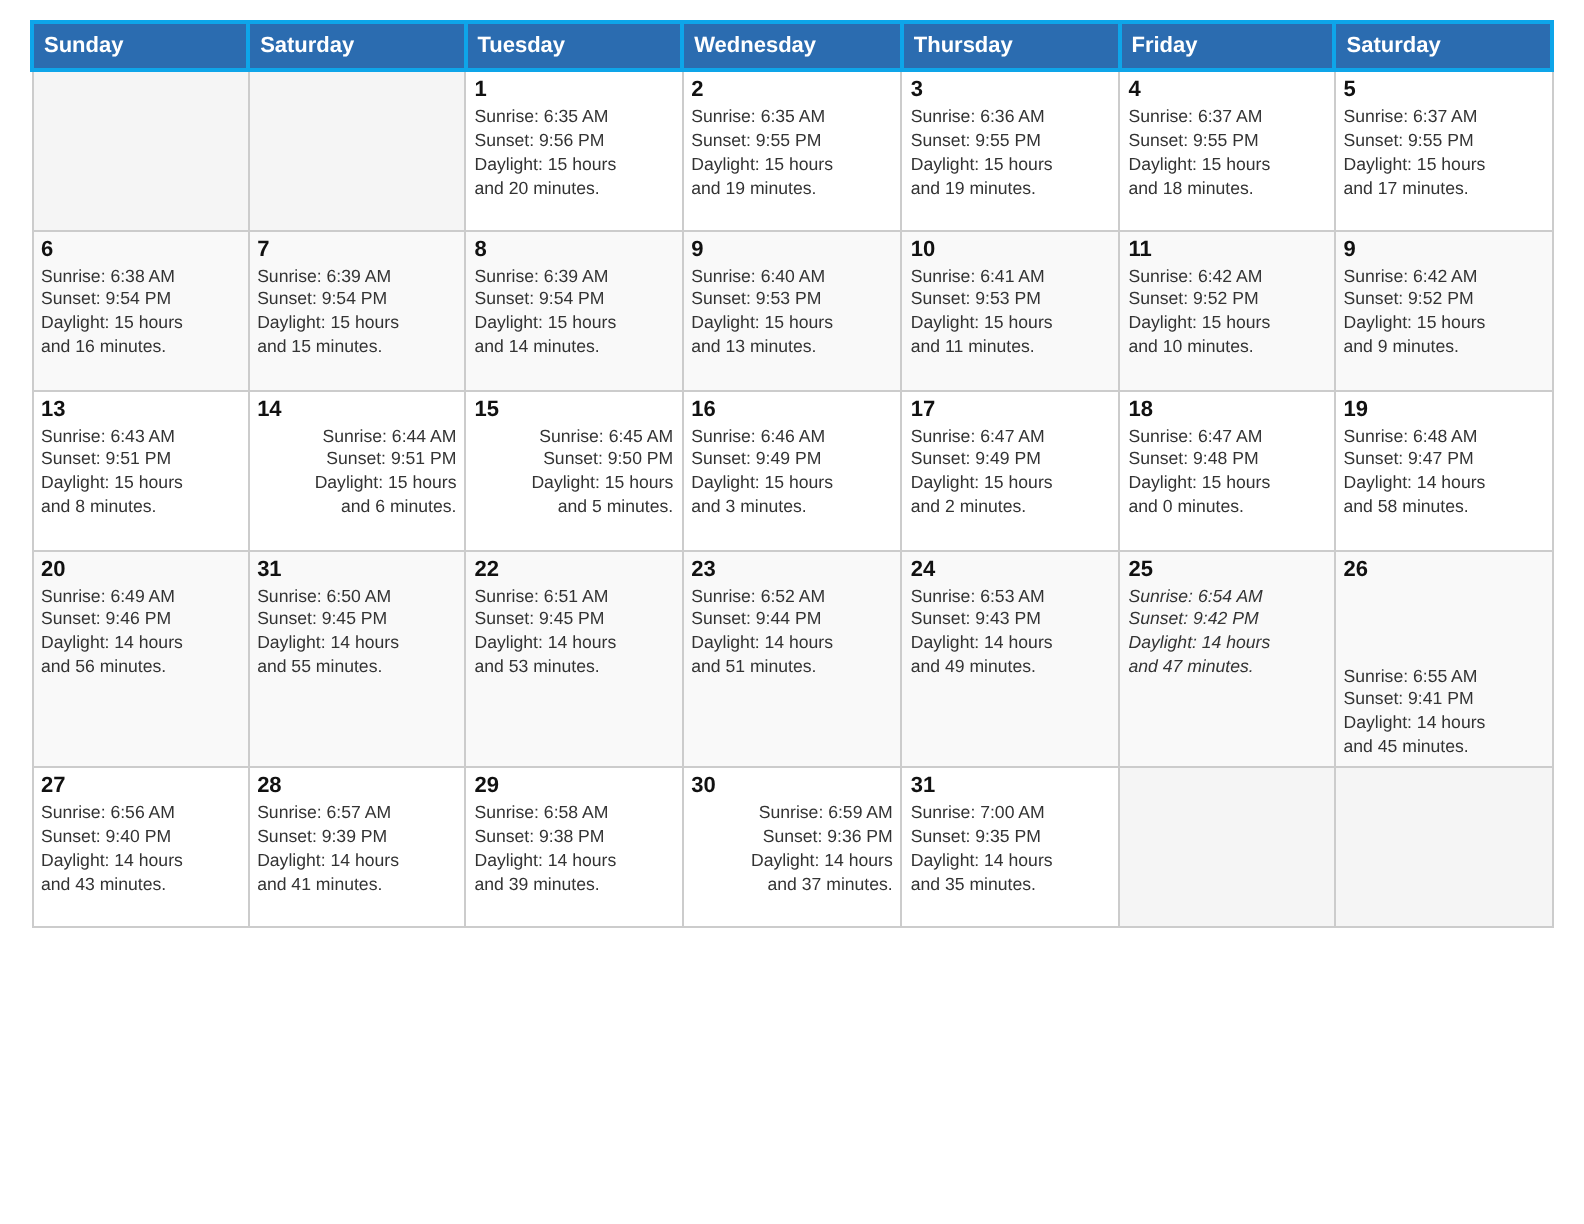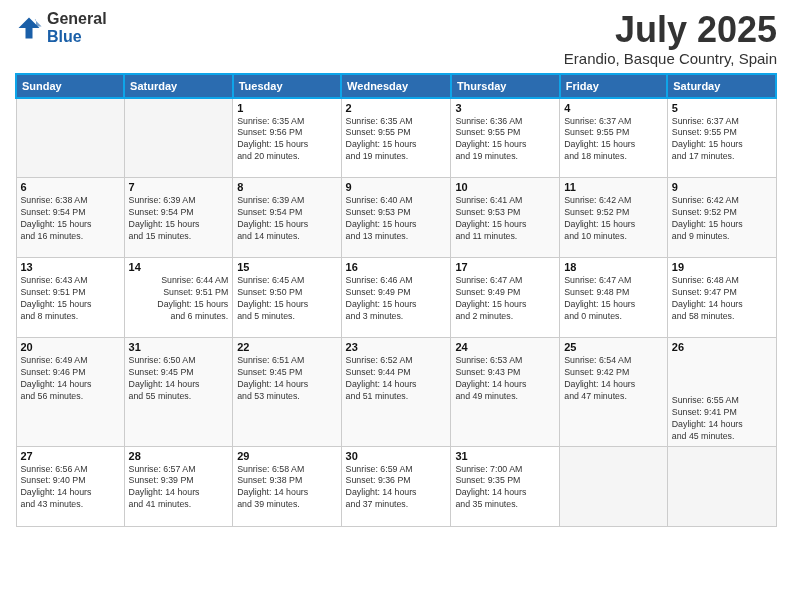--- a/index.html
+++ b/index.html
@@ -89,36 +89,20 @@
       line-height: 1.35;
     }
     .row-alt td {
       background: #f9f9f9;
     }
   </style>
 </head>
 <body>
 
 <div class="page">
-  <div class="header">
-    <div class="logo">
-      <svg class="logo-icon" viewBox="0 0 40 40">
-        <polygon points="20,5 35,20 25,20 25,35 15,35 15,20 5,20" fill="#1a5fa8"></polygon>
-        <polygon points="28,8 38,18 30,18 30,8" fill="#1a5fa8" opacity="0.6"></polygon>
-      </svg>
-      <div class="logo-text">
-        <span class="logo-general">General</span>
-        <span class="logo-blue">Blue</span>
-      </div>
-    </div>
-    <div class="title-block">
-      <div class="month-title">July 2025</div>
-      <div class="location-title">Erandio, Basque Country, Spain</div>
-    </div>
-  </div>
 
   <table class="calendar">
     <thead>
       <tr>
         <th>Sunday</th>
         <th>Saturday</th>
         <th>Tuesday</th>
         <th>Wednesday</th>
         <th>Thursday</th>
         <th>Friday</th>
@@ -226,21 +210,21 @@
           </td>
           <td>
             <div class="day-number">14</div>
             <div class="day-info" style="white-space: pre-line; text-align: right;">Sunrise: 6:44 AM
 Sunset: 9:51 PM
 Daylight: 15 hours
 and 6 minutes.</div>
           </td>
           <td>
             <div class="day-number">15</div>
-            <div class="day-info" style="white-space: pre-line;">Sunrise: 6:45 AM
+            <div class="day-info" style="white-space: pre-line; text-align: right;">Sunrise: 6:45 AM
 Sunset: 9:50 PM
 Daylight: 15 hours
 and 5 minutes.</div>
           </td>
           <td>
             <div class="day-number">16</div>
             <div class="day-info" style="white-space: pre-line;">Sunrise: 6:46 AM
 Sunset: 9:49 PM
 Daylight: 15 hours
 and 3 minutes.</div>
@@ -298,21 +282,21 @@
           </td>
           <td>
             <div class="day-number">24</div>
             <div class="day-info" style="white-space: pre-line;">Sunrise: 6:53 AM
 Sunset: 9:43 PM
 Daylight: 14 hours
 and 49 minutes.</div>
           </td>
           <td>
             <div class="day-number">25</div>
-            <div class="day-info" style="white-space: pre-line;">Sunrise: 6:54 AM
+            <div class="day-info" style="white-space: pre-line; font-style: italic;">Sunrise: 6:54 AM
 Sunset: 9:42 PM
 Daylight: 14 hours
 and 47 minutes.</div>
           </td>
           <td>
             <div class="day-number">26</div>
             <div class="day-info" style="white-space: pre-line; margin-top: 42px;">Sunrise: 6:55 AM
 Sunset: 9:41 PM
 Daylight: 14 hours
 and 45 minutes.</div>
@@ -335,21 +319,21 @@
           </td>
           <td>
             <div class="day-number">29</div>
             <div class="day-info" style="white-space: pre-line;">Sunrise: 6:58 AM
 Sunset: 9:38 PM
 Daylight: 14 hours
 and 39 minutes.</div>
           </td>
           <td>
             <div class="day-number">30</div>
-            <div class="day-info" style="white-space: pre-line;">Sunrise: 6:59 AM
+            <div class="day-info" style="white-space: pre-line; text-align: right;">Sunrise: 6:59 AM
 Sunset: 9:36 PM
 Daylight: 14 hours
 and 37 minutes.</div>
           </td>
           <td>
             <div class="day-number">31</div>
             <div class="day-info" style="white-space: pre-line;">Sunrise: 7:00 AM
 Sunset: 9:35 PM
 Daylight: 14 hours
 and 35 minutes.</div>

